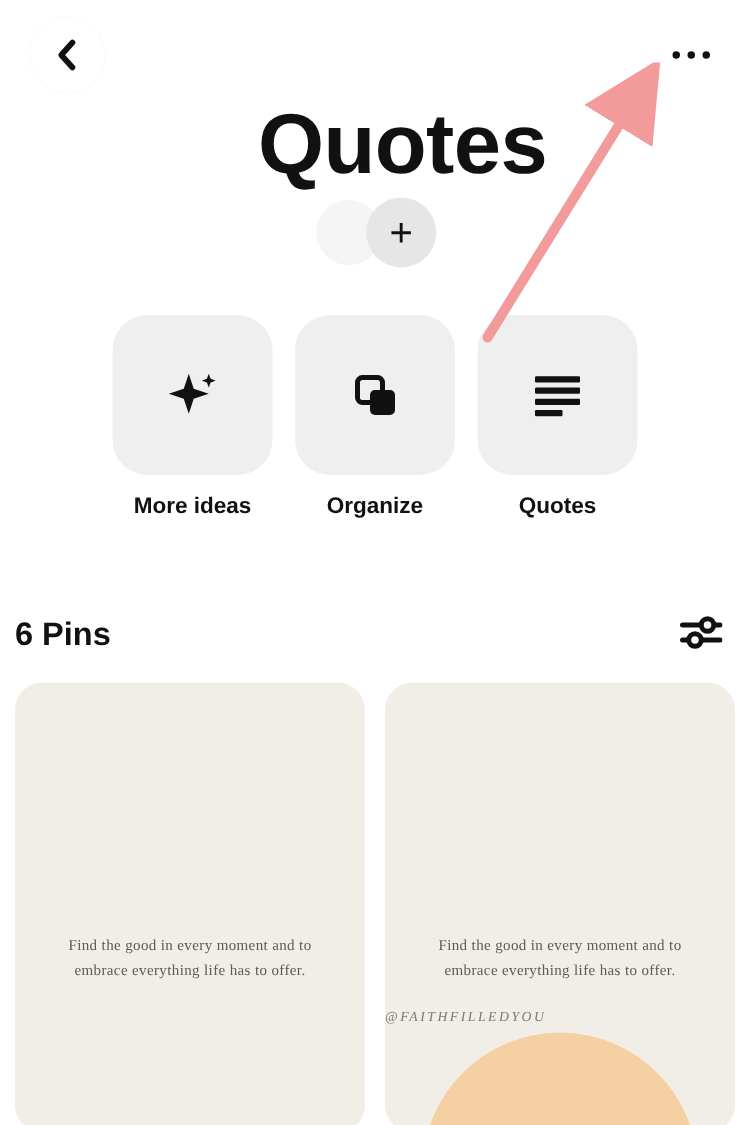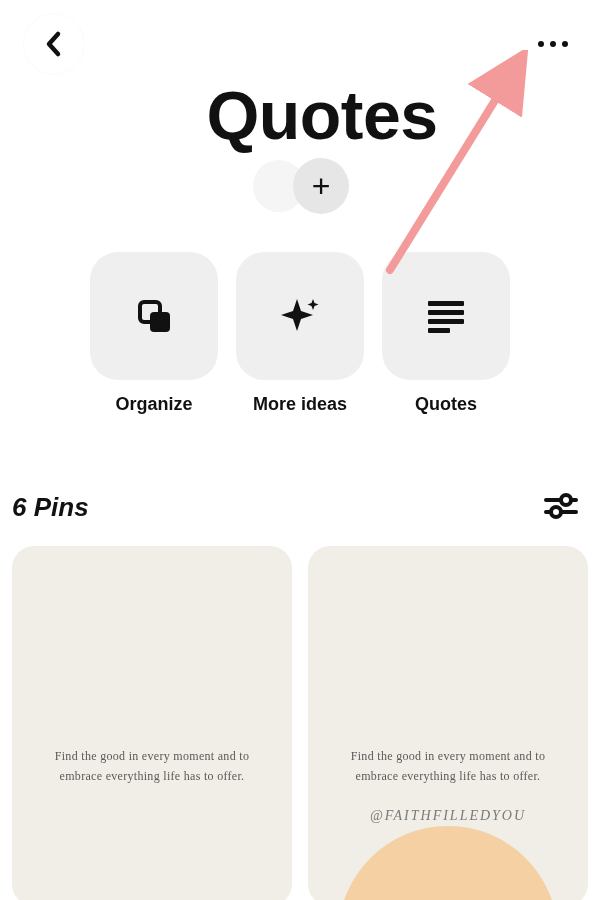--- a/index.html
+++ b/index.html
@@ -136,21 +136,20 @@
       right: 0;
       display: flex;
       align-items: center;
       justify-content: space-between;
       padding: 0 16px 0 12px;
     }
     .pins-count {
       font-size: 26px;
       font-weight: 600;
       color: #111;
-      font-style: italic;
     }
     .filter-btn {
       background: none;
       border: none;
       cursor: pointer;
       padding: 6px;
     }
     
     .pins-grid {
       position: absolute;
@@ -179,23 +178,22 @@
       font-size: 12px;
       color: #5a5a5a;
       line-height: 1.7;
       letter-spacing: 0.3px;
     }
     .pin-handle {
       position: absolute;
       top: 262px;
       left: 0;
       right: 0;
-      text-align: center;
       font-family: Georgia, serif;
-      font-size: 14px;
+      font-size: 11px;
       color: #7a7a7a;
       letter-spacing: 2px;
       font-style: italic;
     }
     .pin-circle {
       position: absolute;
       bottom: -140px;
       left: 50%;
       transform: translateX(-50%);
       width: 220px;
@@ -232,35 +230,35 @@
 <div class="collab-row">
   <div class="avatar"></div>
   <button class="add-collab">
     <span>+</span>
   </button>
 </div>
 
 <div class="actions">
   <div class="tile-wrap">
     <button class="tile">
+      <svg width="46" height="46" viewBox="0 0 46 46">
+        <path d="M20 6 L24 18 L36 22 L24 26 L20 38 L16 26 L4 22 L16 18 Z" fill="#111"></path>
+        <path d="M36 6 L37.5 10 L41.5 11.5 L37.5 13 L36 17 L34.5 13 L30.5 11.5 L34.5 10 Z" fill="#111"></path>
+      </svg>
+    </button>
+    <div class="tile-label">More ideas</div>
+  </div>
+  <div class="tile-wrap">
+    <button class="tile">
       <svg width="42" height="42" viewBox="0 0 42 42">
         <rect x="7" y="7" width="20" height="20" rx="4" fill="none" stroke="#111" stroke-width="4"></rect>
         <rect x="17" y="17" width="20" height="20" rx="4" fill="#111"></rect>
       </svg>
     </button>
     <div class="tile-label">Organize</div>
-  </div>
-  <div class="tile-wrap">
-    <button class="tile">
-      <svg width="46" height="46" viewBox="0 0 46 46">
-        <path d="M20 6 L24 18 L36 22 L24 26 L20 38 L16 26 L4 22 L16 18 Z" fill="#111"></path>
-        <path d="M36 6 L37.5 10 L41.5 11.5 L37.5 13 L36 17 L34.5 13 L30.5 11.5 L34.5 10 Z" fill="#111"></path>
-      </svg>
-    </button>
-    <div class="tile-label">More ideas</div>
   </div>
   <div class="tile-wrap">
     <button class="tile">
       <svg width="40" height="36" viewBox="0 0 40 36">
         <rect x="2" y="3" width="36" height="5" rx="1" fill="#111"></rect>
         <rect x="2" y="12" width="36" height="5" rx="1" fill="#111"></rect>
         <rect x="2" y="21" width="36" height="5" rx="1" fill="#111"></rect>
         <rect x="2" y="30" width="22" height="5" rx="1" fill="#111"></rect>
       </svg>
     </button>

